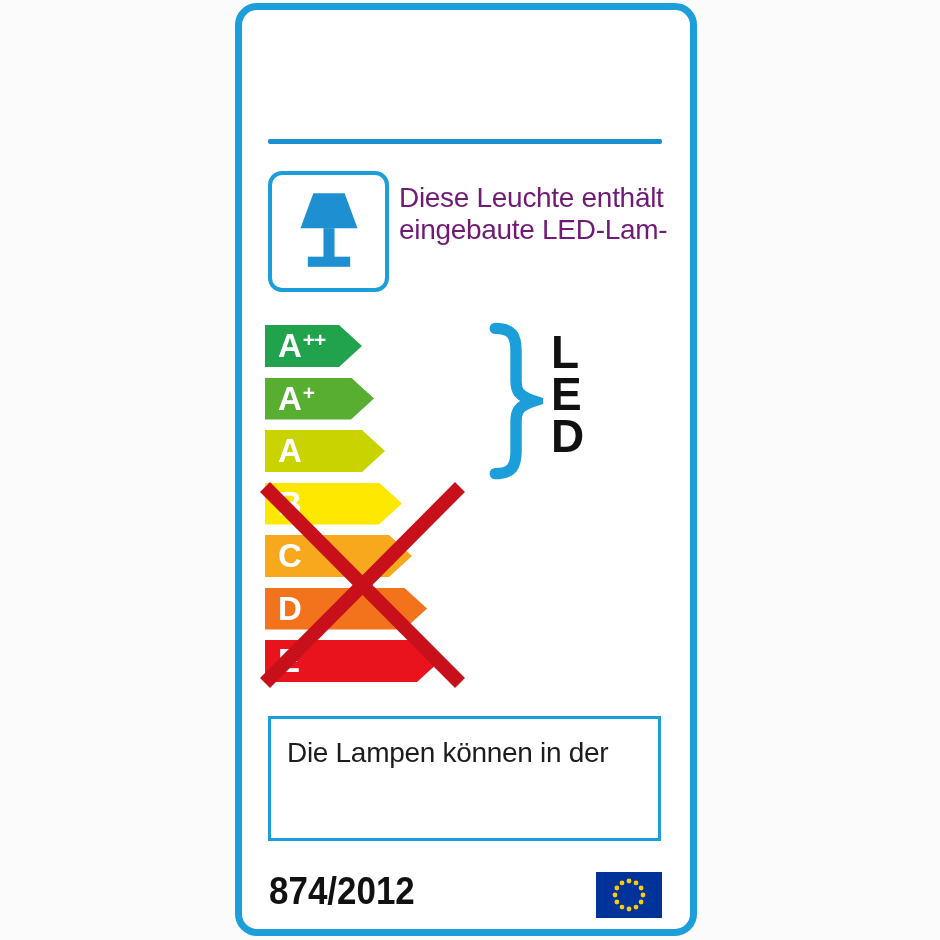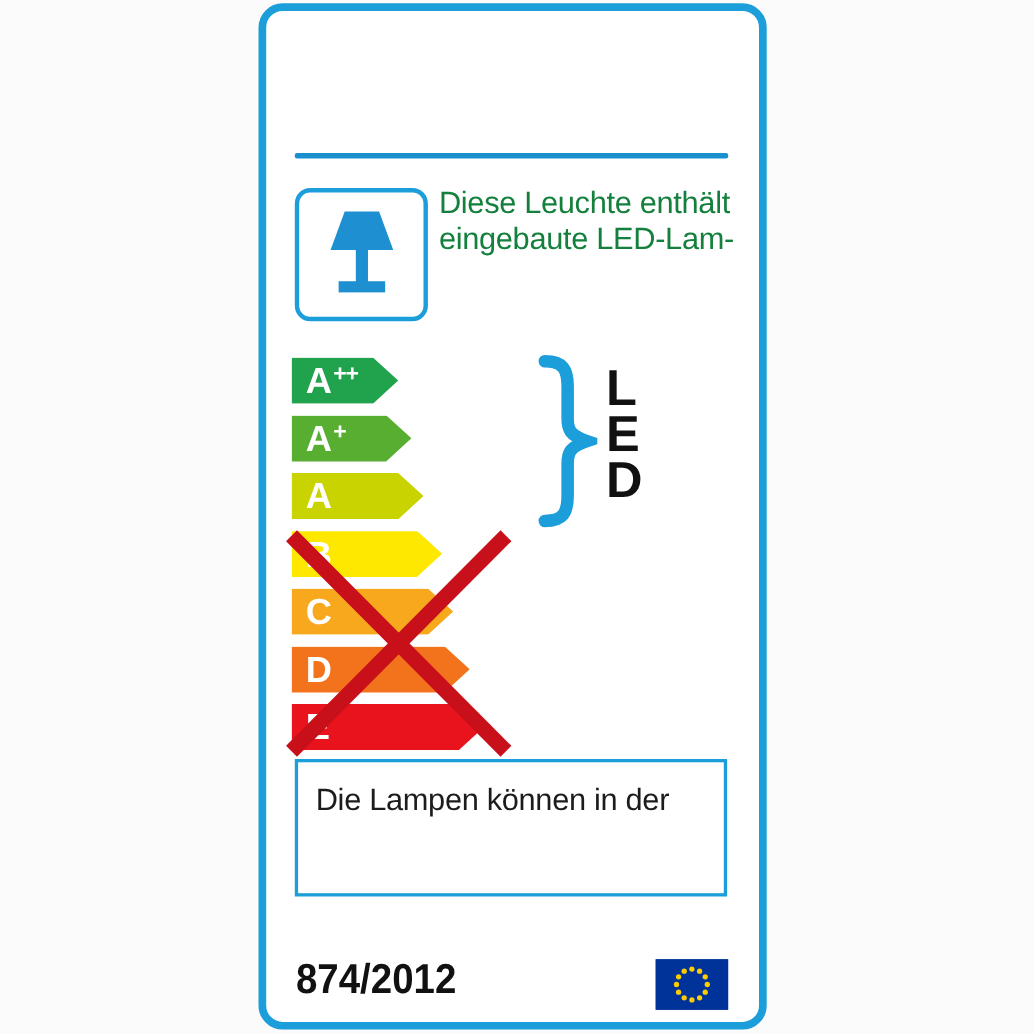--- a/index.html
+++ b/index.html
@@ -26,22 +26,22 @@
 
   
   .lamp-box{
     position:absolute;left:268px;top:171px;width:121px;height:121px;
     box-sizing:border-box;border:4px solid #1b9ed9;border-radius:14px;
     background:#fff;display:flex;align-items:center;justify-content:center;
   }
 
   
   .intro-text{
-    position:absolute;left:399px;top:169px;width:292px;
-    font-size:28px;line-height:32px;color:#15803d;letter-spacing:-0.3px;
+    position:absolute;left:399px;top:182px;width:292px;
+    font-size:28px;line-height:32px;color:#701a75;letter-spacing:-0.3px;
   }
 
   
   .arrows{position:absolute;left:265px;top:325px;}
   .arrow{
     height:42px;margin-bottom:10.5px;display:flex;align-items:center;
     clip-path:polygon(0 0, calc(100% - 23px) 0, 100% 50%, calc(100% - 23px) 100%, 0 100%);
     color:#fff;font-weight:700;font-size:33px;padding-left:13px;
     box-sizing:border-box;
   }
@@ -61,21 +61,21 @@
     font-size:46px;font-weight:700;line-height:42px;color:#111;
     letter-spacing:0;
   }
   .led-stack div{height:42px;}
 
   
   .red-cross{position:absolute;left:255px;top:477px;}
 
   
   .note-box{
-    position:absolute;left:268px;top:690px;width:393px;height:125px;
+    position:absolute;left:268px;top:716px;width:393px;height:125px;
     box-sizing:border-box;border:3px solid #1b9ed9;background:#fff;
     padding:15px 0 0 16px;
     font-size:28px;line-height:37px;color:#1c1c1c;letter-spacing:-0.3px;
   }
 
   
   .reg-number{
     position:absolute;left:269px;top:870px;
     font-size:38px;font-weight:700;color:#111;
     transform:scaleX(0.92);transform-origin:left center;

